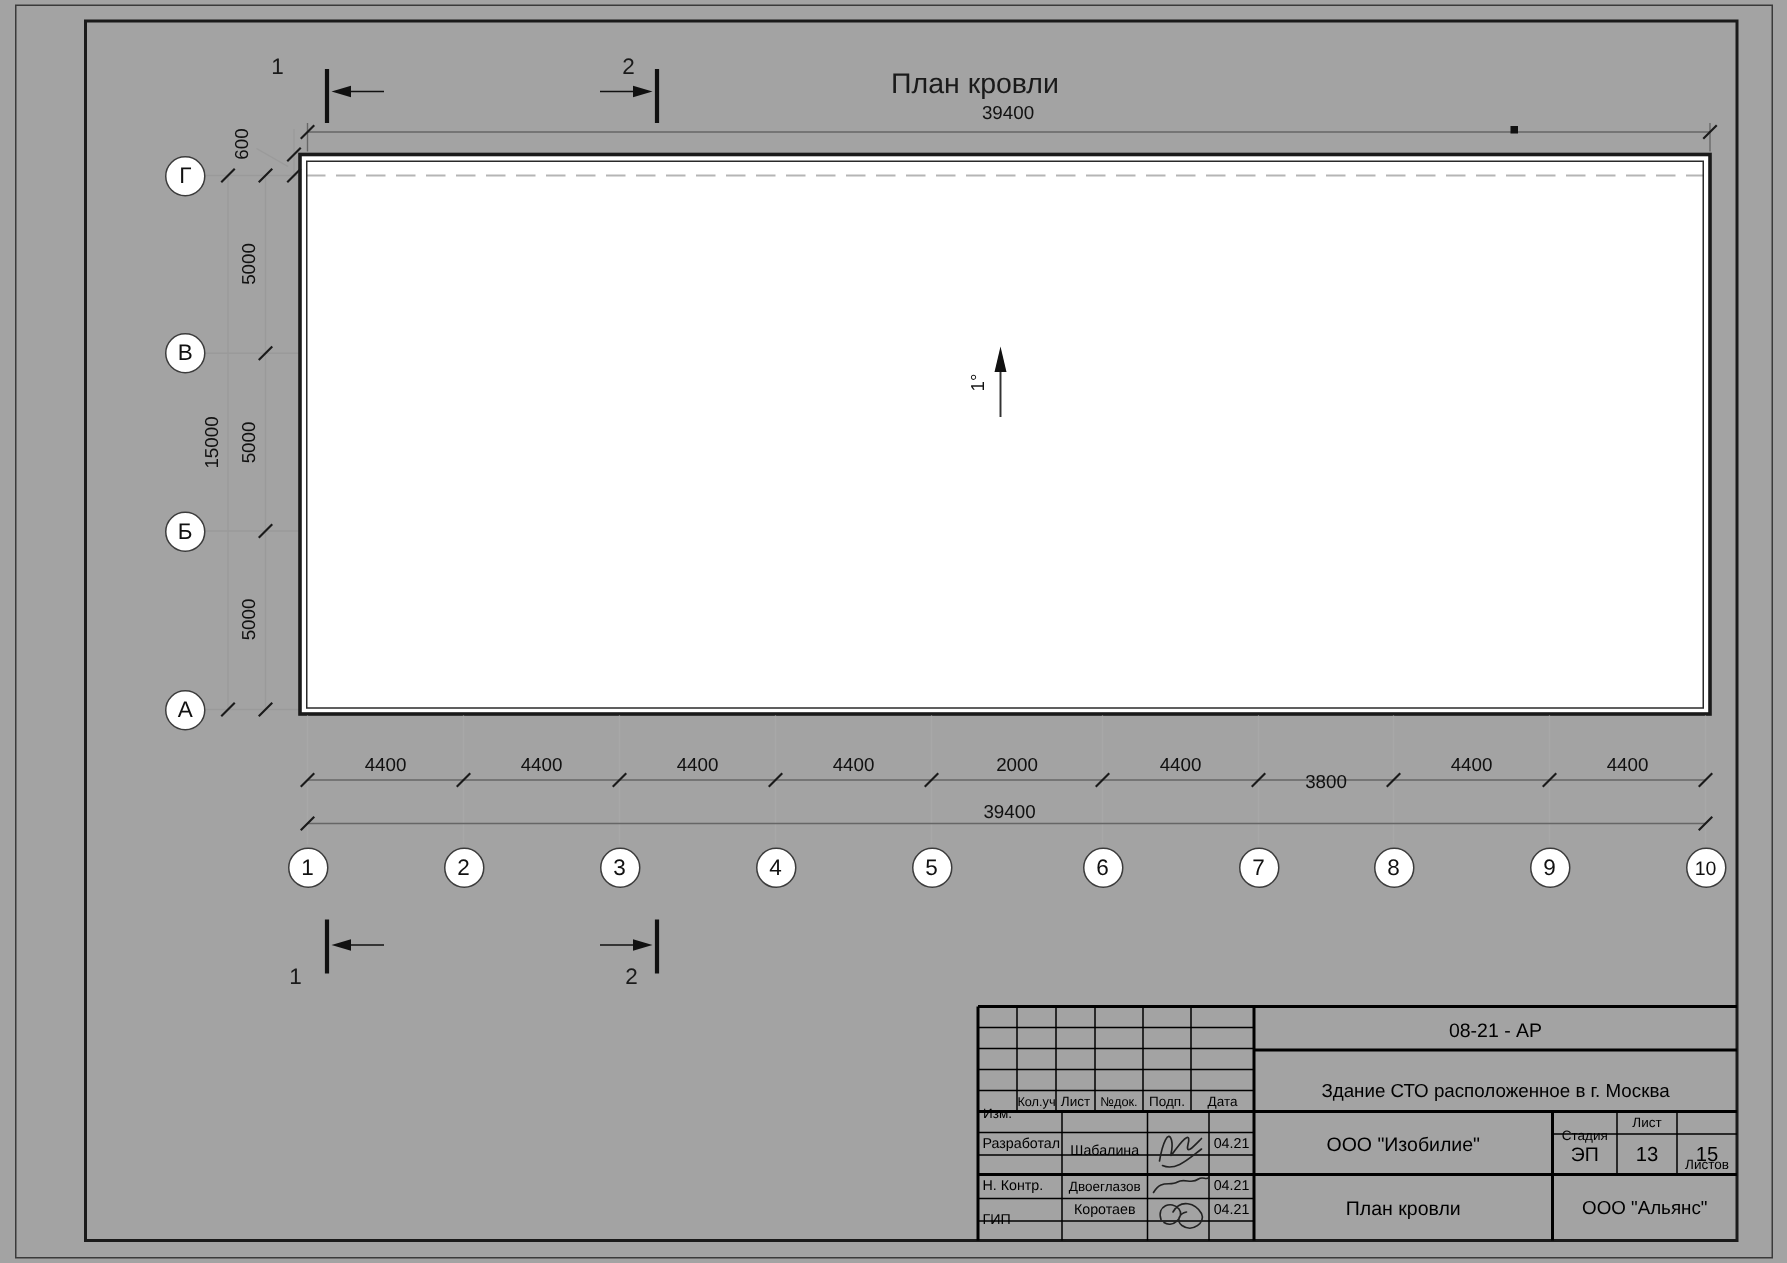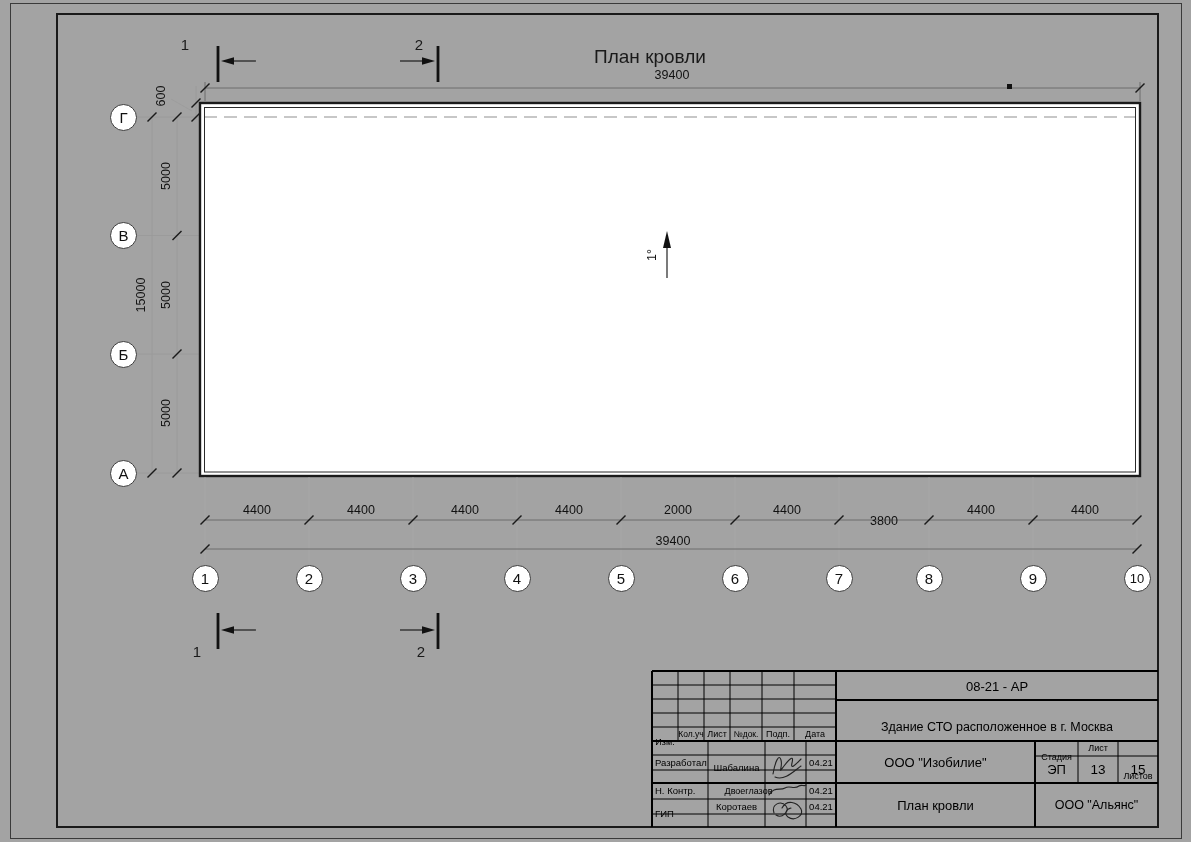--- a/index.html
+++ b/index.html
@@ -253,20 +253,20 @@
   <div class="t tb" style="left:704px;top:727px;width:26px;height:14px;font-size:9px;">Лист</div>
   <div class="t tb" style="left:730px;top:727px;width:32px;height:14px;font-size:8.5px;">№док.</div>
   <div class="t tb" style="left:762px;top:727px;width:32px;height:14px;font-size:9px;">Подп.</div>
   <div class="t tb" style="left:794px;top:727px;width:42px;height:14px;font-size:9px;">Дата</div>
 
   <div class="t tb left-al" style="left:655px;top:755px;width:52px;height:15px;font-size:9.5px;">Разработал</div>
   <div class="t tb" style="left:708px;top:755px;width:57px;height:25px;font-size:9.5px;">Шабалина</div>
   <div class="t tb" style="left:806px;top:755px;width:30px;height:15px;font-size:9.5px;">04.21</div>
 
   <div class="t tb left-al" style="left:655px;top:783px;width:52px;height:16px;font-size:9.5px;">Н. Контр.</div>
-  <div class="t tb" style="left:708px;top:783px;width:57px;height:16px;font-size:9px;padding-left:12px;">Двоеглазов</div>
+  <div class="t tb" style="left:708px;top:783px;width:57px;height:16px;font-size:9px;">Двоеглазов</div>
   <div class="t tb" style="left:806px;top:783px;width:30px;height:16px;font-size:9.5px;">04.21</div>
 
   <div class="t tb left-al" style="left:655px;top:799px;width:52px;height:30px;font-size:9.5px;">ГИП</div>
   <div class="t tb" style="left:708px;top:799px;width:57px;height:15px;font-size:9.5px;">Коротаев</div>
   <div class="t tb" style="left:806px;top:799px;width:30px;height:15px;font-size:9.5px;">04.21</div>
 
 </div>
 
 </body></html>

